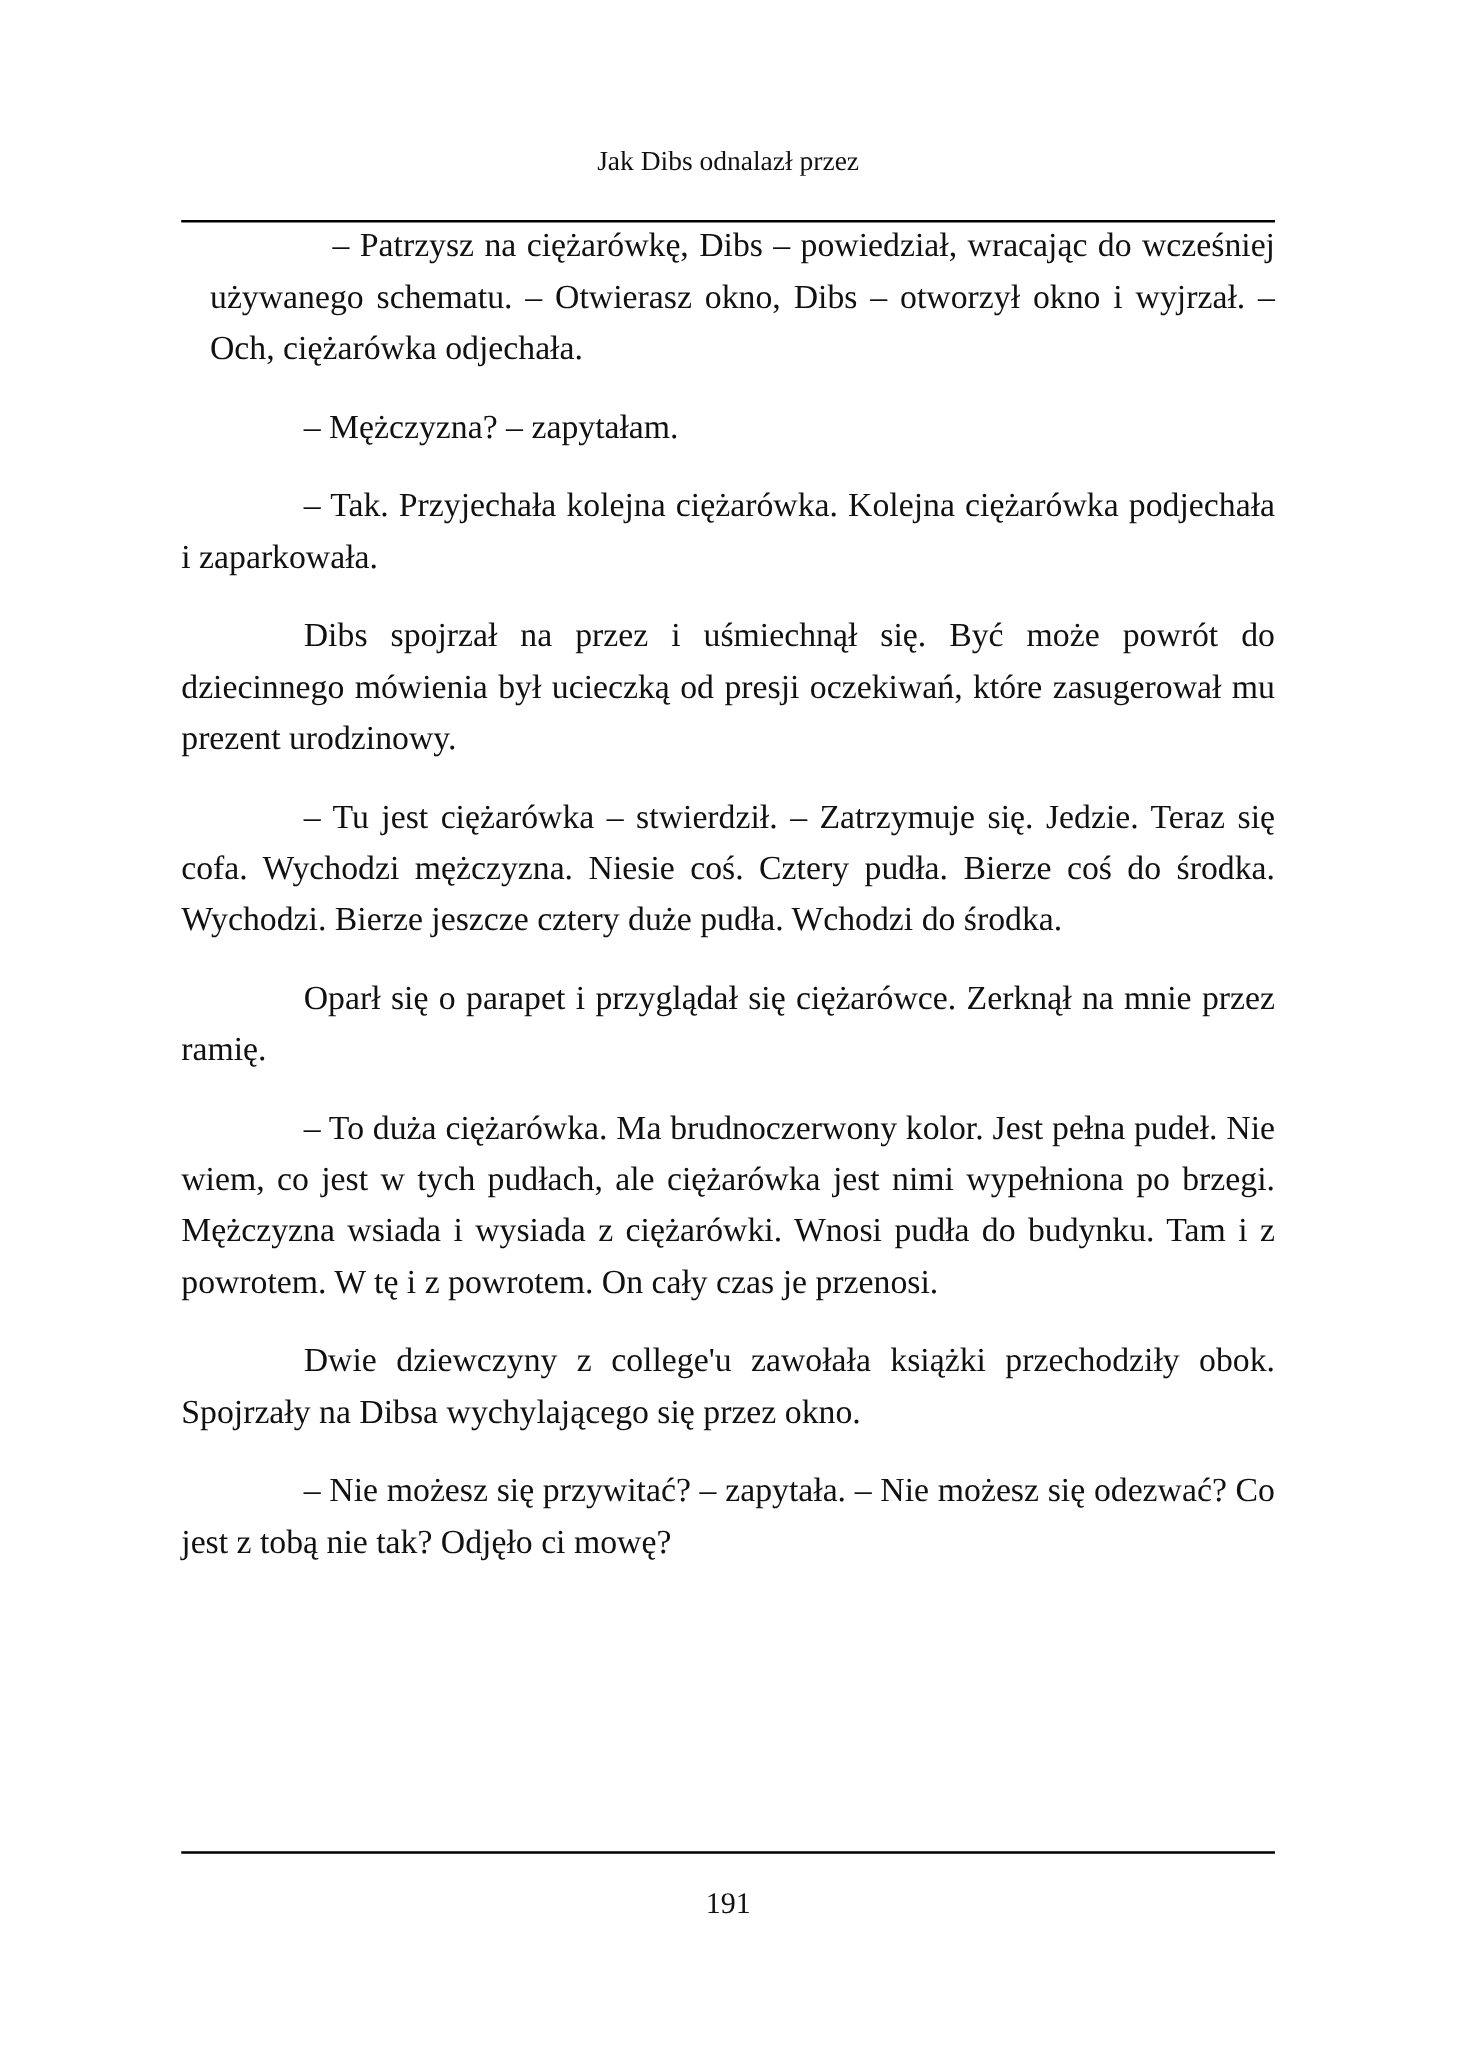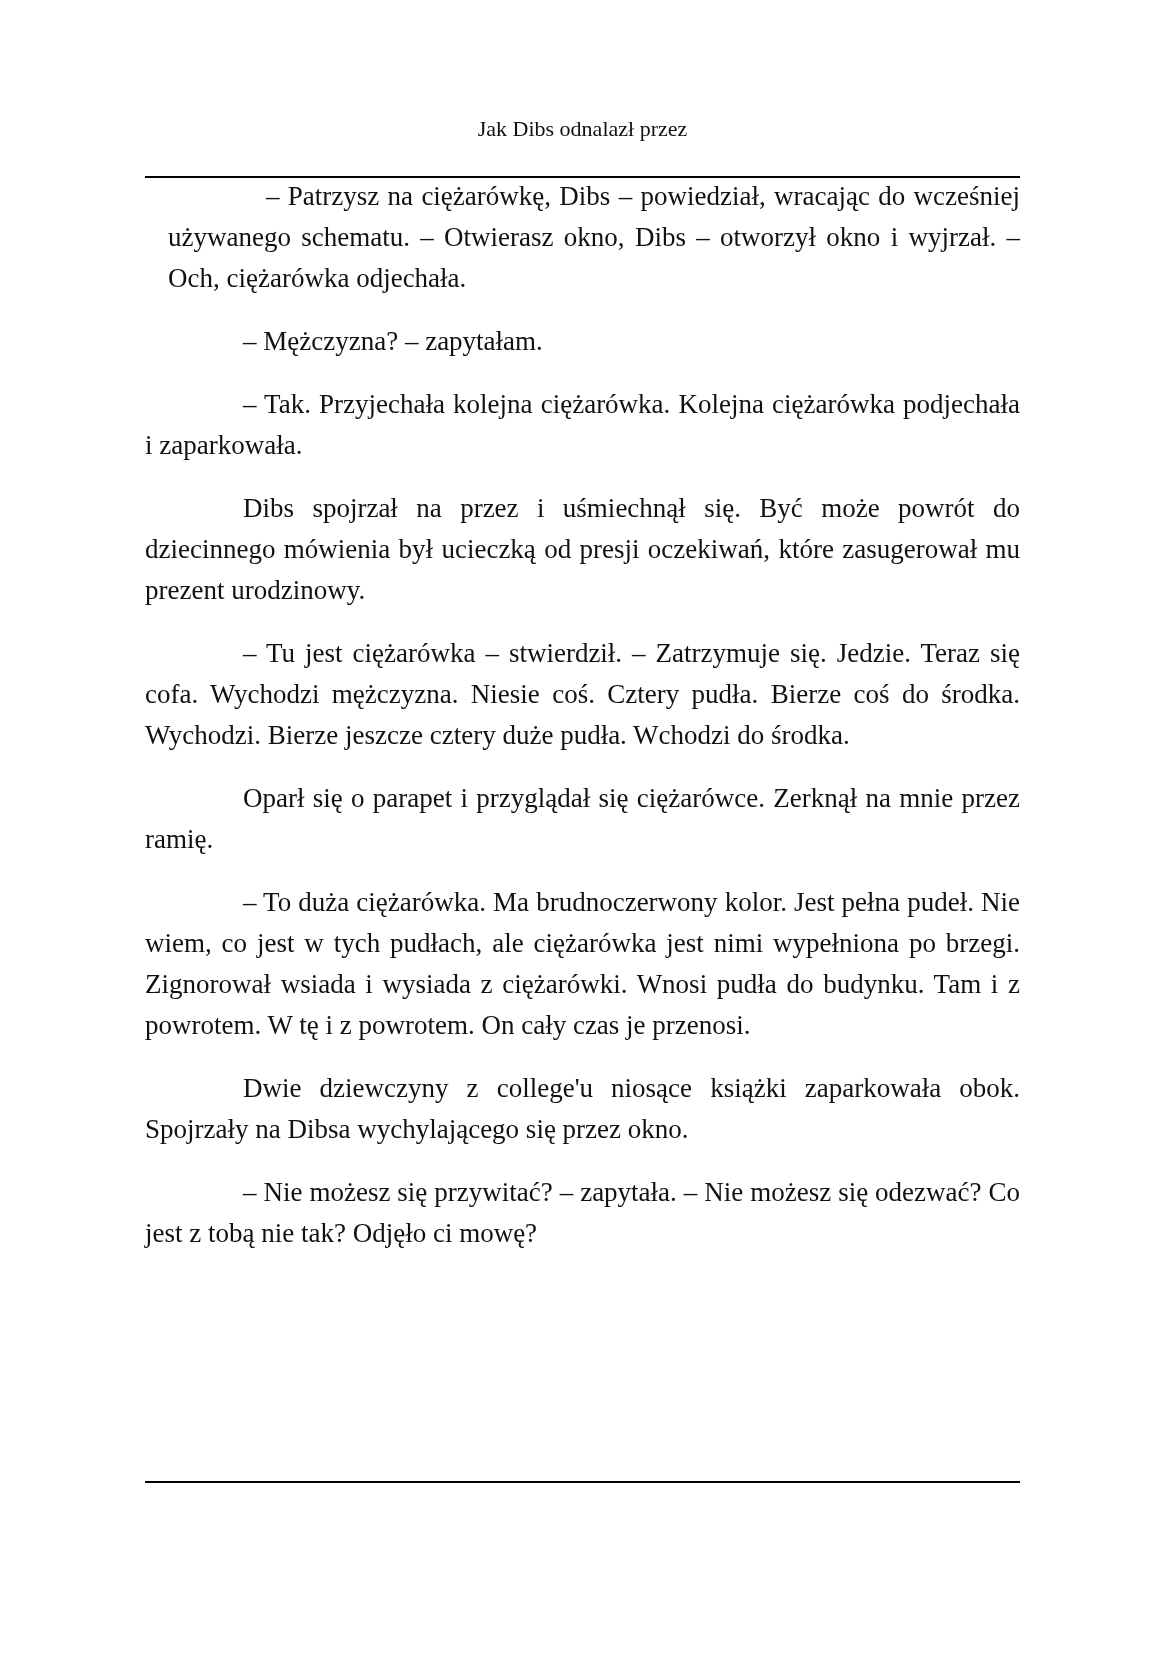--- a/index.html
+++ b/index.html
@@ -71,19 +71,20 @@
   <div class="running-header">Jak Dibs odnalazł przez</div>
   <div class="rule top"></div>
 
   <div class="body-text">
     <p class="para">– Patrzysz na ciężarówkę, Dibs – powiedział, wracając do wcześniej używanego schematu. – Otwierasz okno, Dibs – otworzył okno i wyjrzał. – Och, ciężarówka odjechała.</p>
     <p class="para">– Mężczyzna? – zapytałam.</p>
     <p class="para">– Tak. Przyjechała kolejna ciężarówka. Kolejna ciężarówka podjechała i zaparkowała.</p>
     <p class="para">Dibs spojrzał na przez i uśmiechnął się. Być może powrót do dziecinnego mówienia był ucieczką od presji oczekiwań, które zasugerował mu prezent urodzinowy.</p>
     <p class="para">– Tu jest ciężarówka – stwierdził. – Zatrzymuje się. Jedzie. Teraz się cofa. Wychodzi mężczyzna. Niesie coś. Cztery pudła. Bierze coś do środka. Wychodzi. Bierze jeszcze cztery duże pudła. Wchodzi do środka.</p>
     <p class="para">Oparł się o parapet i przyglądał się ciężarówce. Zerknął na mnie przez ramię.</p>
-    <p class="para">– To duża ciężarówka. Ma brudnoczerwony kolor. Jest pełna pudeł. Nie wiem, co jest w tych pudłach, ale ciężarówka jest nimi wypełniona po brzegi. Zignorował wsiada i wysiada z ciężarówki. Wnosi pudła do budynku. Tam i z powrotem. W tę i z powrotem. On cały czas je przenosi.</p>
-    <p class="para">Dwie dziewczyny z college'u niosące książki zaparkowała obok. Spojrzały na Dibsa wychylającego się przez okno.</p>
+    <p class="para">– To duża ciężarówka. Ma brudnoczerwony kolor. Jest pełna pudeł. Nie wiem, co jest w tych pudłach, ale ciężarówka jest nimi wypełniona po brzegi. Mężczyzna wsiada i wysiada z ciężarówki. Wnosi pudła do budynku. Tam i z powrotem. W tę i z powrotem. On cały czas je przenosi.</p>
+    <p class="para">Dwie dziewczyny z college'u zawołała książki przechodziły obok. Spojrzały na Dibsa wychylającego się przez okno.</p>
     <p class="para">– Nie możesz się przywitać? – zapytała. –  Nie możesz się odezwać? Co jest z tobą nie tak? Odjęło ci mowę?</p>
   </div>
 
   <div class="rule bottom"></div>
+  <div class="page-number">191</div>
 </div>
 
 </body></html>

